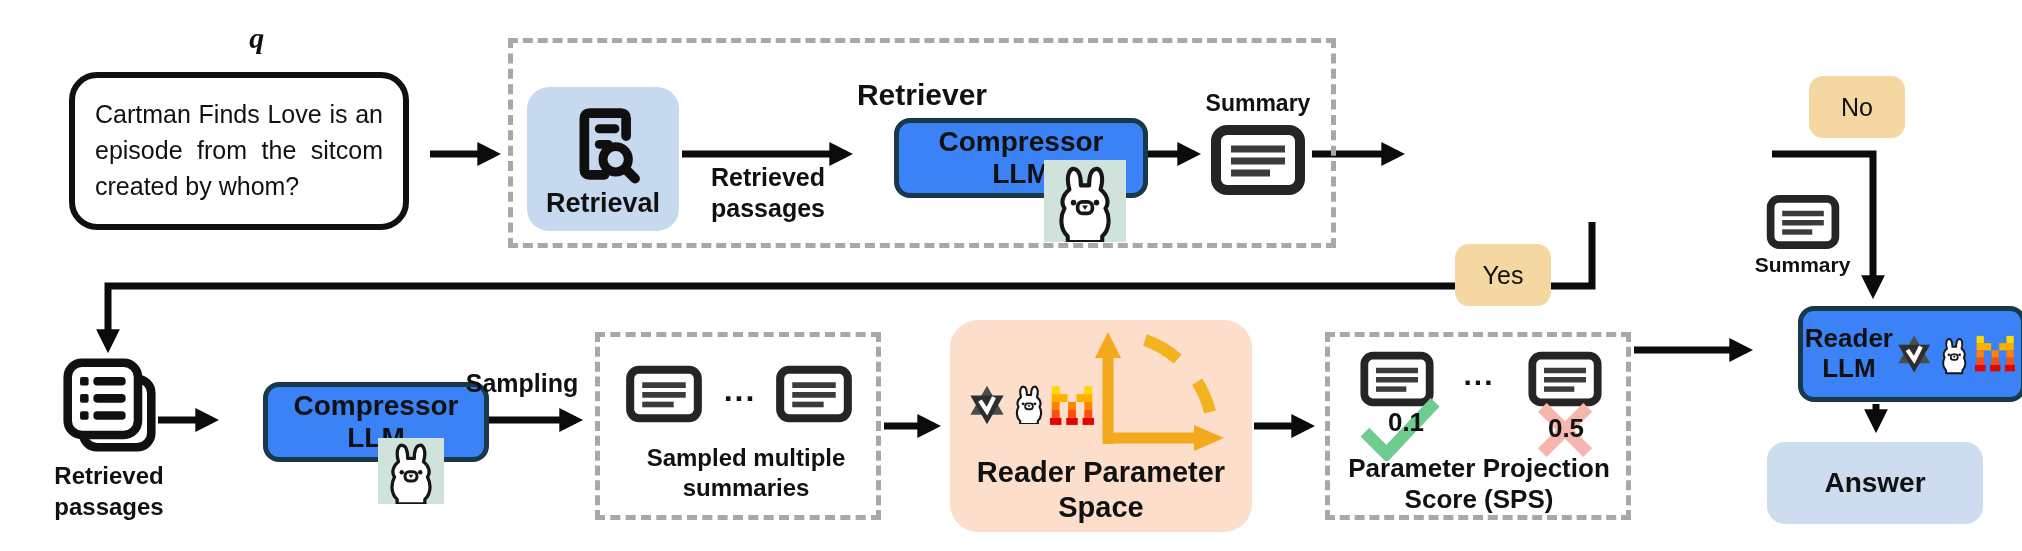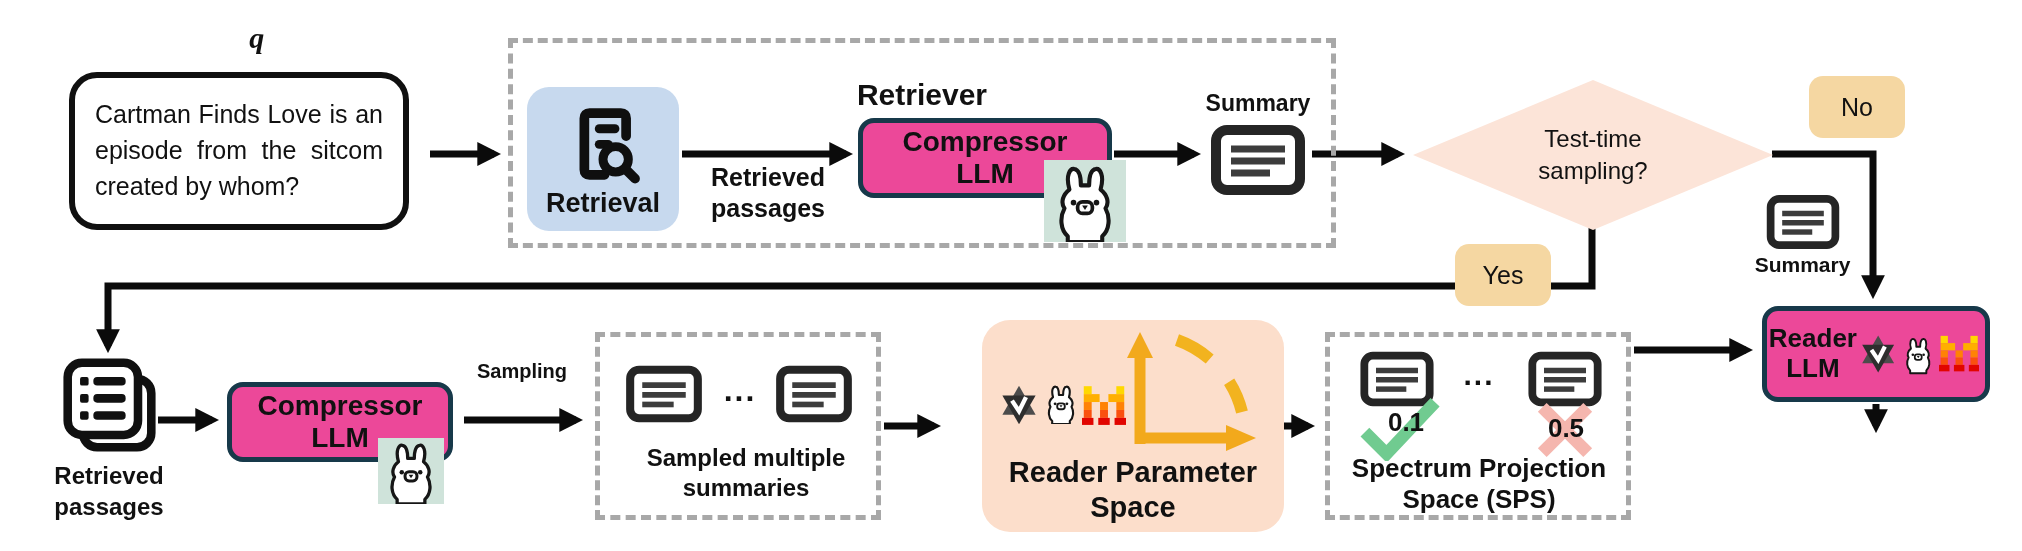--- a/index.html
+++ b/index.html
@@ -6,29 +6,29 @@
   #canvas{position:relative;width:2022px;height:551px;background:#fff;overflow:hidden;
           font-family:"Liberation Sans","DejaVu Sans",sans-serif;color:#111;}
   .abs{position:absolute;}
   .ctr{display:flex;align-items:center;justify-content:center;text-align:center;}
   .b{font-weight:700;}
   
   #connectors{position:absolute;left:0;top:0;z-index:1;}
   
   .dashed{border:5px dashed #a8a8a8;background:transparent;z-index:2;}
   
-  .bluebox{background:#ec4899;border:5px solid #17394a;border-radius:16px;z-index:3;}
+  .bluebox{background:#3b82f6;border:5px solid #17394a;border-radius:16px;z-index:3;margin-left:36px;}
   .softblue{background:#cddcef;border-radius:18px;z-index:3;}
   .badge{background:#f5d7a2;border-radius:14px;z-index:4;font-size:25px;margin-left:28px;}
   .llama-bg{background:#cfe3da;}
   .label{z-index:4;line-height:1.2;}
   #question-box{border:6px solid #101010;border-radius:28px;background:#fff;z-index:3;}
   #question-text{font-size:25px;line-height:1.44;text-align:justify;}
   #diamond-wrap{z-index:3;}
-  #rps-box{background:#fcdecb;border-radius:28px;z-index:3;margin-left:32px;}
+  #rps-box{background:#fcdecb;border-radius:28px;z-index:3;}
   .node-label{font-weight:700;line-height:1.15;}
   .qvar{font-family:"Liberation Serif","DejaVu Serif",serif;font-style:italic;font-weight:700;}
   .icon{z-index:4;}
 </style>
 </head>
 <body>
 
 <svg width="0" height="0" style="position:absolute" aria-hidden="true">
   <defs>
     <symbol id="sym-doc" viewBox="0 0 96 72">
@@ -152,26 +152,20 @@
     <svg width="82" height="82">
         <use href="#sym-llama"></use>
       </svg>
   </div>
 
   <div class="abs label b ctr" style="left:1198px;top:90px;width:120px;height:28px;font-size:23px;">Summary</div>
   <svg class="abs icon" style="left:1210px;top:124px;" width="96" height="72">
       <use href="#sym-doc"></use>
     </svg>
 
-  <div id="diamond-wrap" class="abs" style="left:1413px;top:80px;width:360px;height:150px;">
-    <svg width="360" height="150">
-        <polygon points="180,0 360,75 180,150 0,75" fill="#fce4d8"></polygon>
-      </svg>
-    <div class="abs ctr" style="left:95px;top:0;width:170px;height:150px;font-size:24px;line-height:1.35;">Test-time sampling?</div>
-  </div>
 
   <div class="abs badge ctr" style="left:1781px;top:76px;width:96px;height:62px;">No</div>
   <div class="abs badge ctr" style="left:1427px;top:244px;width:96px;height:62px;">Yes</div>
 
   <svg class="abs icon" style="left:1766px;top:194px;" width="74" height="56">
       <use href="#sym-doc"></use>
     </svg>
   <div class="abs label b ctr" style="left:1730px;top:252px;width:145px;height:26px;font-size:21px;">Summary</div>
 
   <div class="abs bluebox" style="left:1762px;top:306px;width:228px;height:96px;box-sizing:border-box;display:flex;align-items:center;padding:0 6px 0 1px;">
@@ -179,36 +173,37 @@
     <svg class="icon" width="44" height="44">
         <use href="#sym-qwen"></use>
       </svg>
     <svg class="icon" width="42" height="42" style="margin:0 1px;">
         <use href="#sym-llama"></use>
       </svg>
     <svg class="icon" width="44" height="40">
         <use href="#sym-mistral"></use>
       </svg>
   </div>
+  <div class="abs softblue ctr node-label" style="left:1767px;top:442px;width:216px;height:82px;font-size:28px;">Answer</div>
 
   <svg class="abs icon" style="left:62px;top:358px;" width="95" height="95">
       <use href="#sym-stack"></use>
     </svg>
   <div class="abs label b ctr" style="left:34px;top:456px;width:150px;height:70px;font-size:24px;line-height:1.3;">Retrieved passages</div>
 
   <div class="abs bluebox ctr" style="left:227px;top:382px;width:226px;height:80px;box-sizing:border-box;">
     <div class="node-label" style="font-size:28px;width:185px;">Compressor LLM</div>
   </div>
   <div class="abs icon llama-bg" style="left:378px;top:438px;width:66px;height:66px;">
     <svg width="66" height="66">
         <use href="#sym-llama"></use>
       </svg>
   </div>
 
-  <div class="abs label b ctr" style="left:452px;top:356px;width:140px;height:30px;font-size:20px;">Sampling</div>
+  <div class="abs label b ctr" style="left:452px;top:368px;width:140px;height:30px;font-size:25px;">Sampling</div>
 
   <div class="abs label b ctr" style="left:688px;top:162px;width:160px;height:62px;font-size:25px;line-height:1.25;">Retrieved passages</div>
 
   <div class="abs dashed" style="left:595px;top:332px;width:286px;height:188px;box-sizing:border-box;">
     <svg class="icon" style="position:absolute;left:24px;top:28px;" width="80" height="58">
         <use href="#sym-doc"></use>
       </svg>
     <div class="abs label b" style="left:118px;top:34px;width:44px;font-size:32px;text-align:center;letter-spacing:2px;">...</div>
     <svg class="icon" style="position:absolute;left:174px;top:28px;" width="80" height="58">
         <use href="#sym-doc"></use>
@@ -241,16 +236,16 @@
         <use href="#sym-doc"></use>
       </svg>
     <svg class="icon" style="position:absolute;left:26px;top:60px;z-index:4;" width="88" height="64">
         <use href="#sym-check"></use>
       </svg>
     <div class="abs label b" style="left:44px;top:70px;width:64px;font-size:26px;text-align:center;z-index:5;">0.1</div>
     <svg class="icon" style="position:absolute;left:204px;top:62px;z-index:4;" width="62" height="62">
         <use href="#sym-cross"></use>
       </svg>
     <div class="abs label b" style="left:204px;top:76px;width:64px;font-size:26px;text-align:center;z-index:5;">0.5</div>
-    <div class="abs label b ctr" style="left:8px;top:114px;width:282px;height:66px;font-size:26px;line-height:1.2;">Spectrum Projection Space (SPS)</div>
+    <div class="abs label b ctr" style="left:8px;top:114px;width:282px;height:66px;font-size:26px;line-height:1.2;">Parameter Projection Score (SPS)</div>
   </div>
 
 </div>
 
 </body></html>

